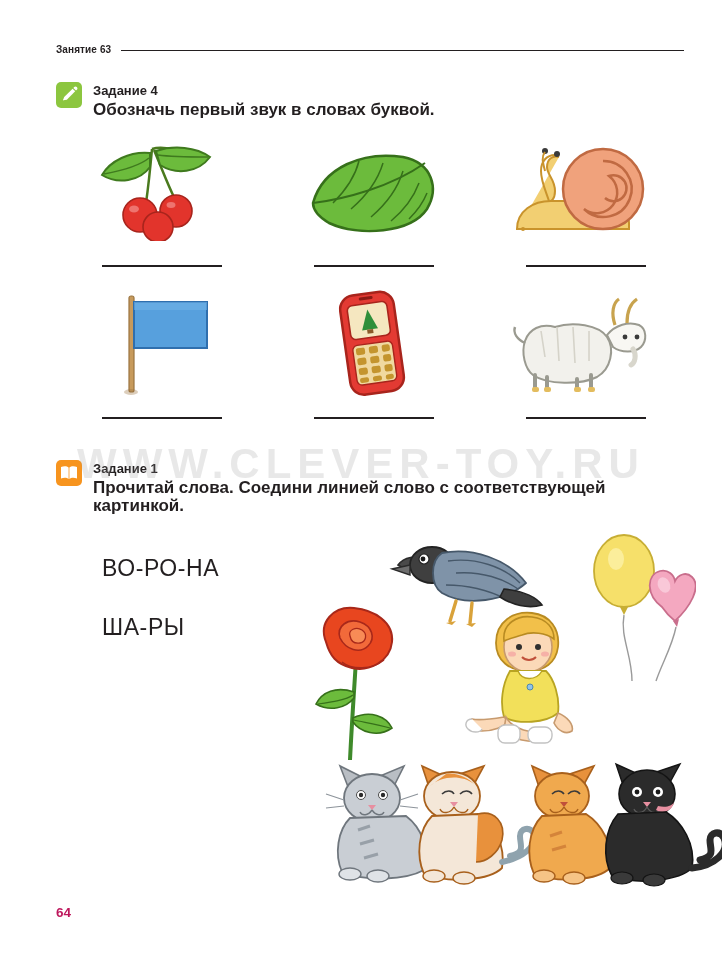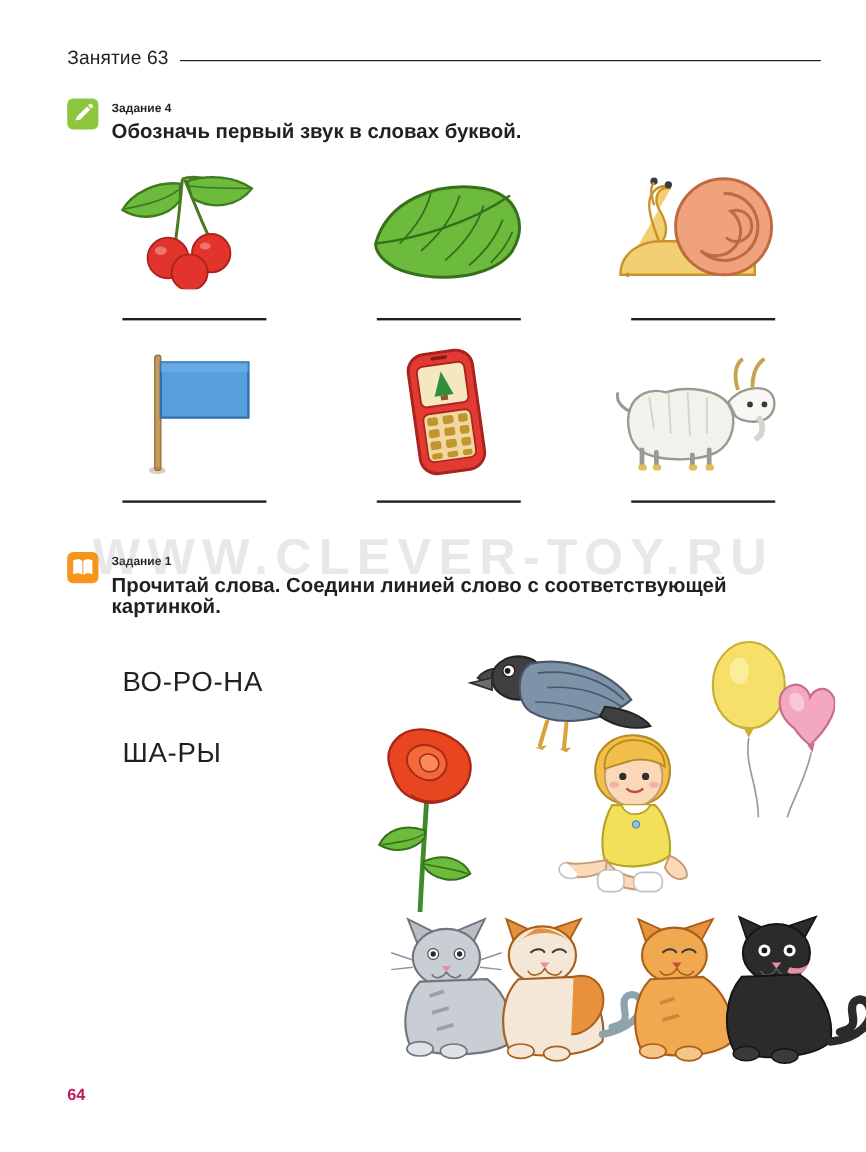--- a/index.html
+++ b/index.html
@@ -20,22 +20,22 @@
   .page-header {
     position: absolute;
     top: 38px;
     left: 56px;
     right: 38px;
     height: 22px;
     display: flex;
     align-items: center;
   }
   .page-header .title {
-    font-size: 16px;
-    font-weight: normal;
+    font-size: 10px;
+    font-weight: bold;
     white-space: nowrap;
     letter-spacing: .1px;
   }
   .page-header .rule {
     flex: 1;
     height: 1px;
     background: #231f20;
     margin-left: 10px;
     margin-top: 3px;
   }
@@ -57,21 +57,21 @@
     flex: 0 0 26px;
     margin-right: 11px;
     position: relative;
   }
   .task-icon.green { background: #8cc63f; }
   .task-icon.orange { background: #f7941e; }
   .task-text {
     padding-top: 0px;
   }
   .task-label {
-    font-size: 10px;
+    font-size: 13px;
     font-weight: bold;
     line-height: 17px;
   }
   .task-instruction {
     font-size: 17px;
     line-height: 18px;
     margin-top: 2px;
     font-weight: bold;
   }
 

